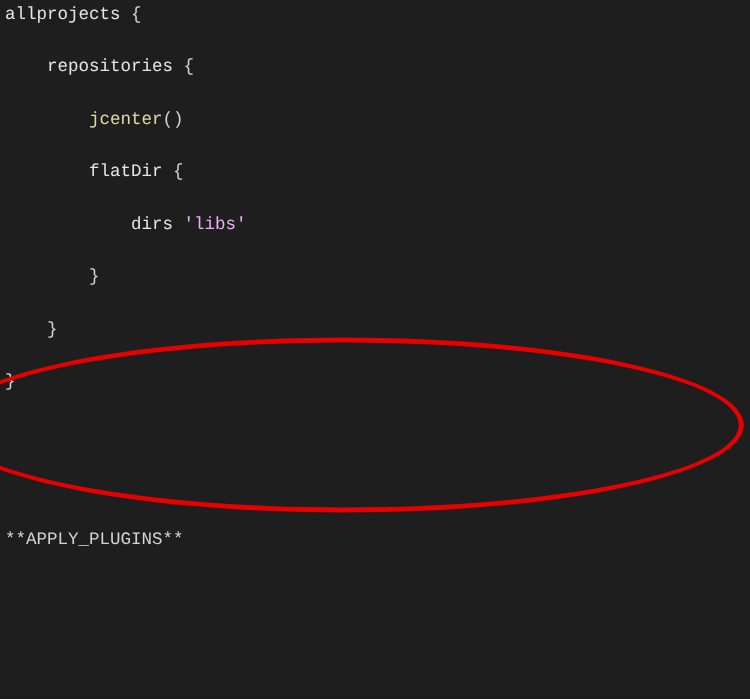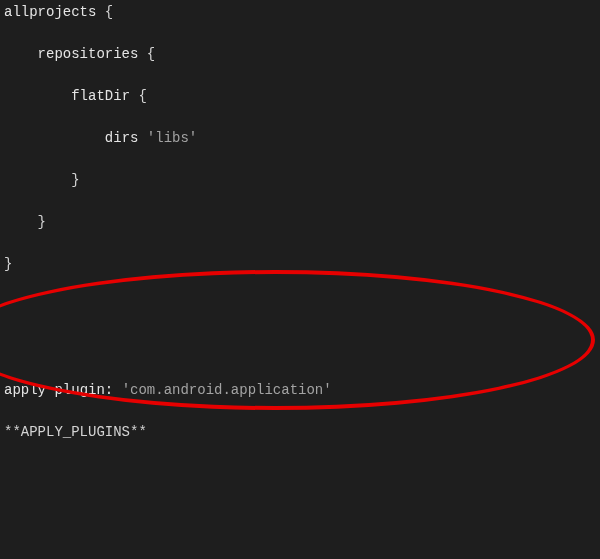--- a/index.html
+++ b/index.html
@@ -18,45 +18,45 @@
       font-family: inherit;
       white-space: pre;
       padding: 2px 0 0 0;
     }
     .code-line {
       display: block;
       padding-left: 4px;
     }
     .kw { color: #e5e5e5; }
     .fn { color: #dcdcaa; }
-    .str { color: #a3a3a3; }
+    .str { color: #f0abfc; }
     .highlight-ring {
       position: absolute;
       left: -45px;
       top: 270px;
       width: 640px;
       height: 140px;
       border: 4px solid #e60000;
       border-radius: 50%;
       pointer-events: none;
     }
   </style>
 </head>
 <body>
 
 <pre><span class="code-line"><span class="kw">allprojects</span> <span>{</span></span>
 <span class="code-line">    <span class="kw">repositories</span> <span>{</span></span>
+<span class="code-line">        <span class="fn">jcenter</span><span>(</span><span>)</span></span>
 <span class="code-line">        <span class="kw">flatDir</span> <span>{</span></span>
 <span class="code-line">            <span class="kw">dirs</span> <span class="str">'libs'</span></span>
 <span class="code-line">        <span>}</span></span>
 <span class="code-line">    <span>}</span></span>
 <span class="code-line"><span>}</span></span>
 <span class="code-line"> </span>
 <span class="code-line"> </span>
-<span class="code-line"><span class="kw">apply</span> <span class="kw">plugin:</span> <span class="str">'com.android.application'</span></span>
 <span class="code-line"><span>**APPLY_PLUGINS**</span></span>
 <span class="code-line"> </span>
 
 
 
 
 
 
 
 

